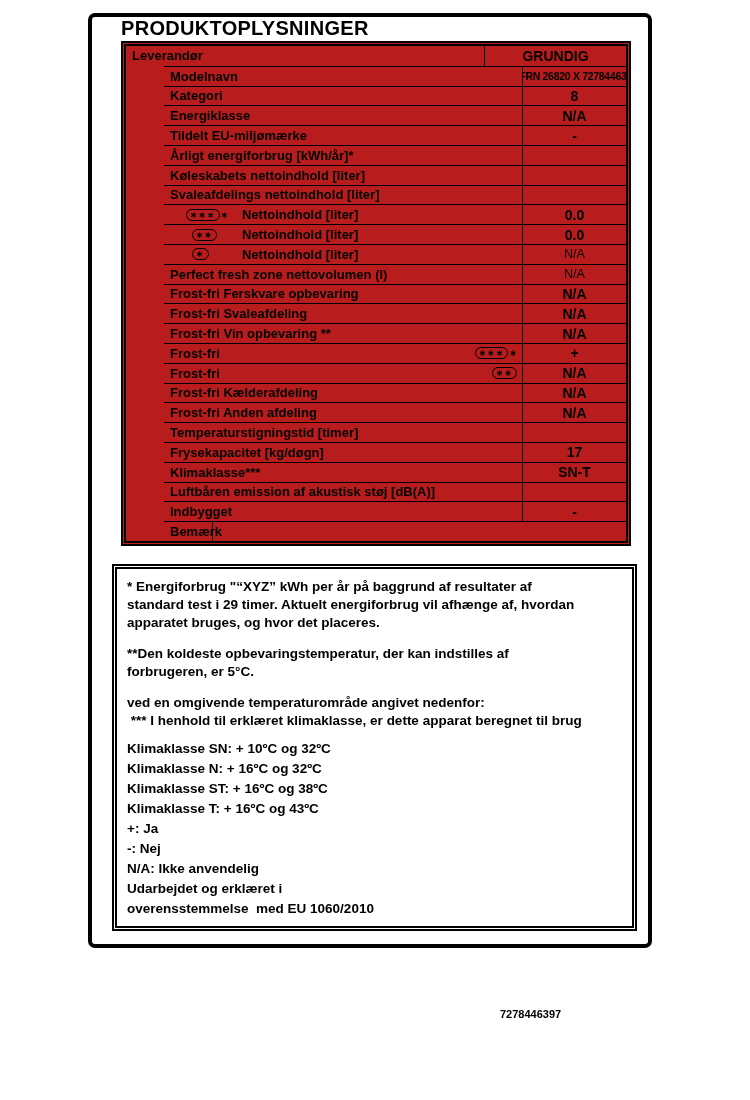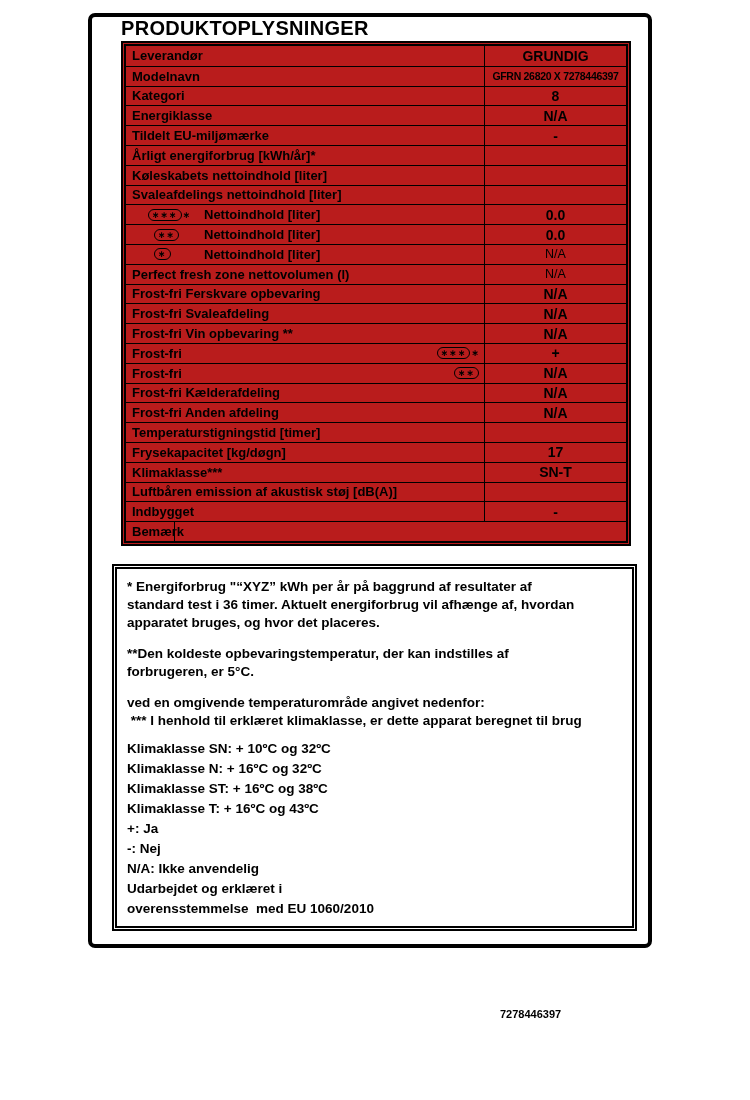--- a/index.html
+++ b/index.html
@@ -14,21 +14,21 @@
   }
   .doc-title {
     position:absolute; left:121px; top:17px; width:510px;
     text-align:left; font-size:20px; font-weight:bold; letter-spacing:0.3px;
   }
   .ptable {
     position:absolute; left:121px; top:41px; width:510px;
     border:5px double #000; box-sizing:border-box; background:#b91c1c;
   }
   .trow { display:flex; height:19.8px; box-sizing:border-box; align-items:stretch; }
-  .trow + .trow { border-top:1.5px solid #000; }
+  .trow + .trow { border-top:1.5px solid #000;margin-left:38px; }
   .tlabel {
     width:359px; box-sizing:border-box; border-right:1.5px solid #000;
     display:flex; align-items:center; padding-left:6px;
     font-weight:bold; font-size:13px; position:relative; overflow:hidden; white-space:nowrap;
   }
   .tlabel.indent { padding-left:22px; }
   .tvalue {
     flex:1; display:flex; align-items:center; justify-content:center;
     font-size:14px; font-weight:bold; overflow:hidden; white-space:nowrap;
   }
@@ -242,21 +242,21 @@
       <div class="tvalue bold">-</div>
     </div>
     <div class="trow">
       <span class="bemaerk-label">Bemærk</span>
     </div>
   </div>
 
 <div class="notes">
     <div class="note-block">
       <div class="note-line">* Energiforbrug "“XYZ” kWh per år på baggrund af resultater af</div>
-      <div class="note-line">standard test i 36 timer. Aktuelt energiforbrug vil afhænge af, hvordan</div>
+      <div class="note-line">standard test i 29 timer. Aktuelt energiforbrug vil afhænge af, hvordan</div>
       <div class="note-line">apparatet bruges, og hvor det placeres.</div>
     </div>
     <div class="note-block">
       <div class="note-line">**Den koldeste opbevaringstemperatur, der kan indstilles af</div>
       <div class="note-line">forbrugeren, er 5°C.</div>
     </div>
     <div class="note-block tight">
       <div class="note-line">ved en omgivende temperaturområde angivet nedenfor:</div>
       <div class="note-line"> *** I henhold til erklæret klimaklasse, er dette apparat beregnet til brug</div>
     </div>

